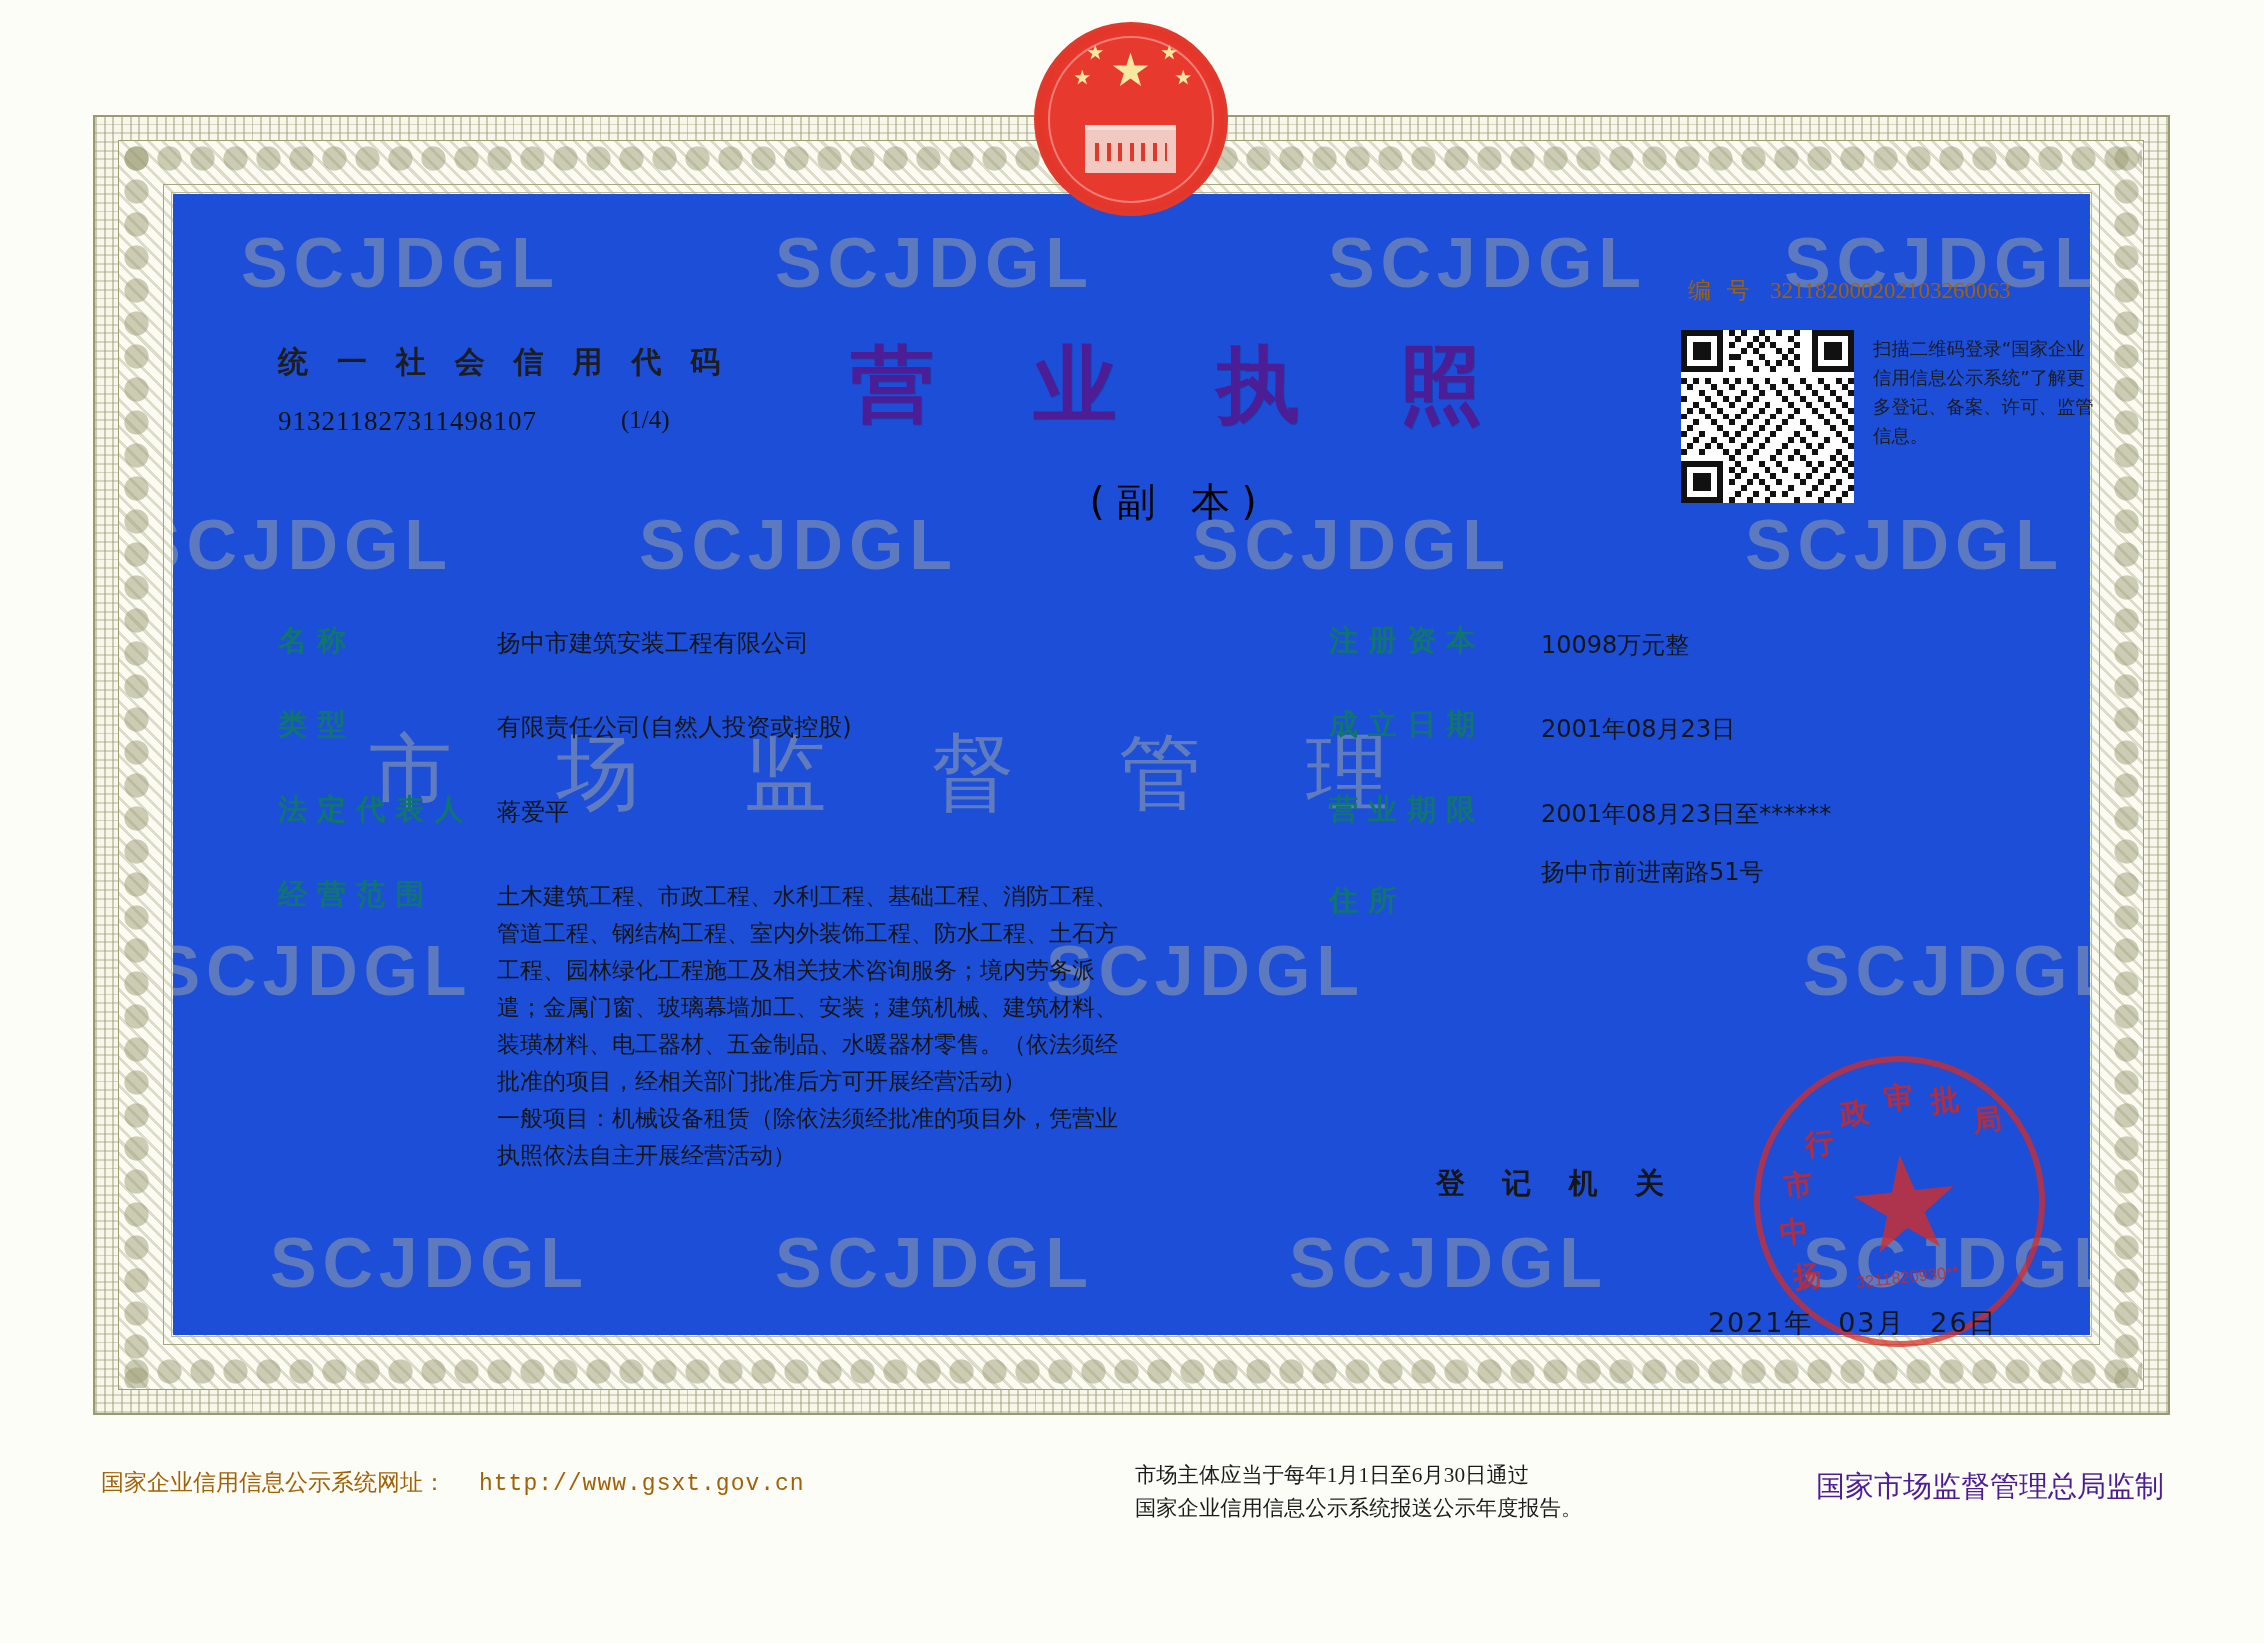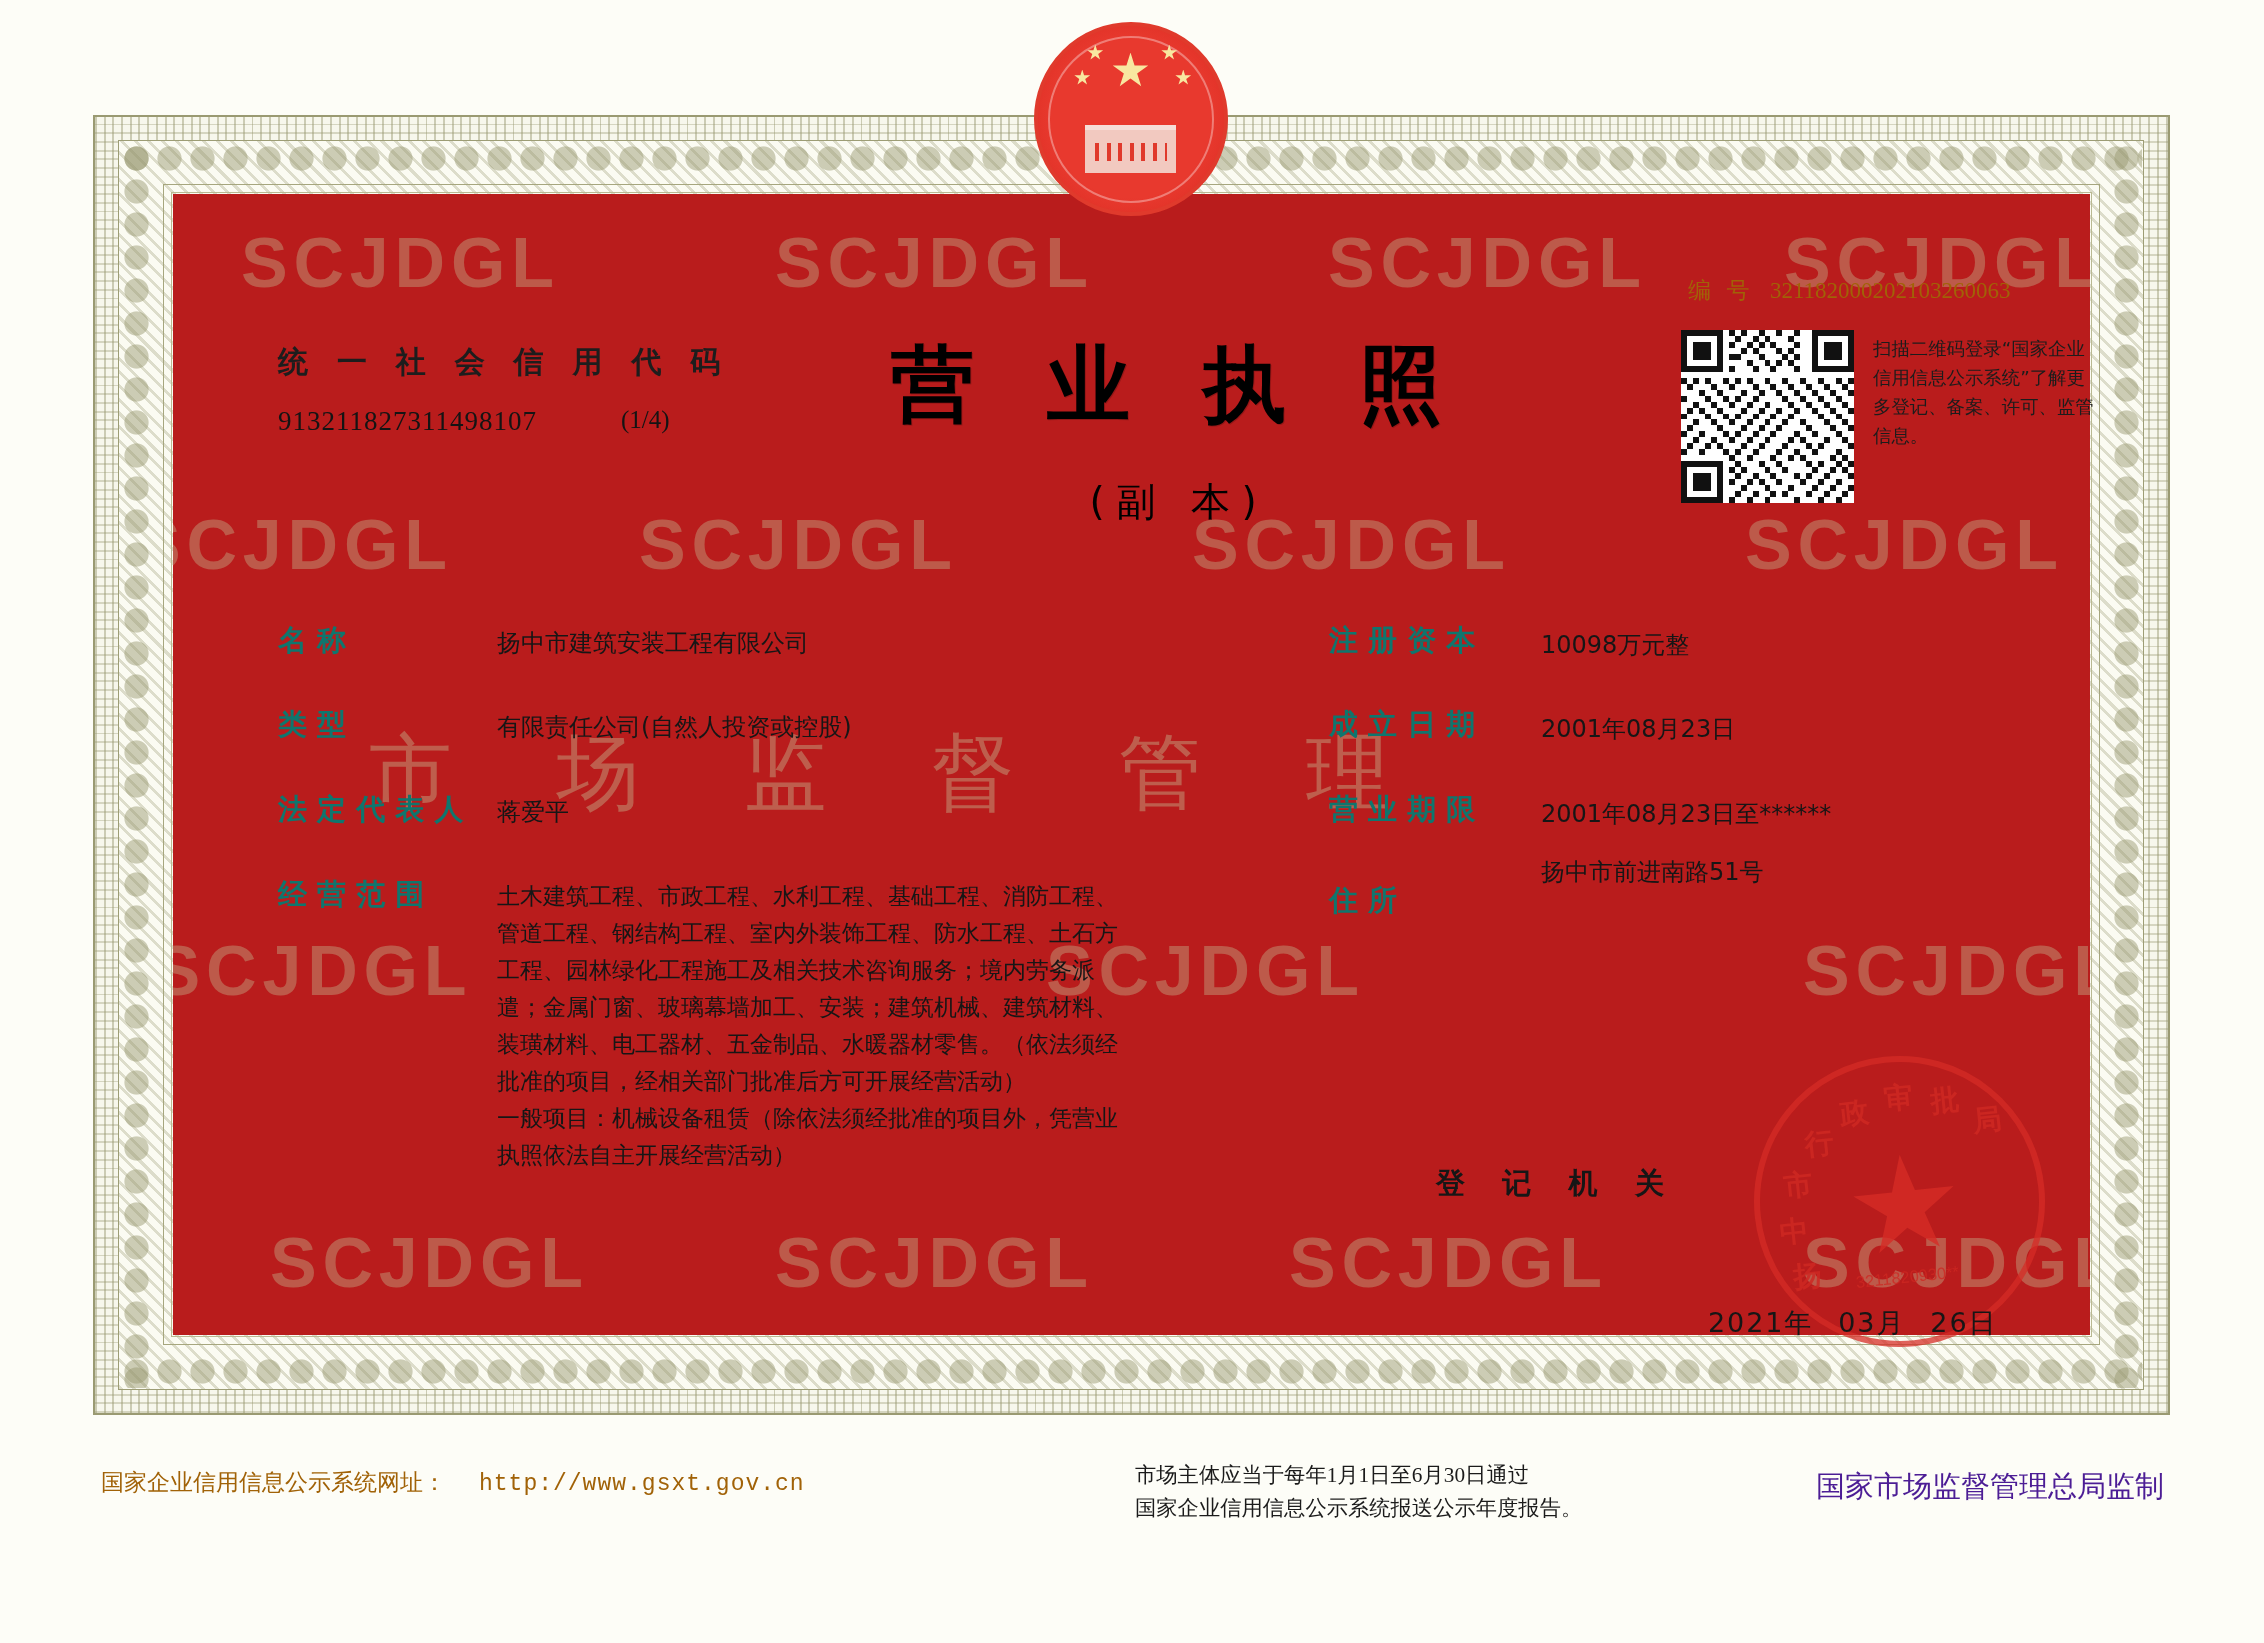--- a/index.html
+++ b/index.html
@@ -88,21 +88,21 @@
     border: 1px solid #b9b992;
     box-sizing: border-box;
   }
 
   
   .paper {
     position: absolute;
     left: 173px; top: 194px;
     width: 1917px;
     height: 1141px;
-    background: #b91c1c;
+    background: #1d4ed8;
     overflow: hidden;
   }
 
   
   .watermark {
     position: absolute;
     color: rgba(196,192,150,0.38);
     font-family: "Liberation Sans", sans-serif;
     font-weight: bold;
     letter-spacing: 5.8px;
@@ -225,23 +225,23 @@
 
   .title {
     position: absolute;
     left: 820px;
     top: 330px;
     width: 718px;
     text-align: center;
     font-size: 83px;
     font-weight: bold;
     letter-spacing: 25px;
-    color: #000000;
+    color: #4c1d95;
     text-shadow: 1px 1px 0 rgba(0,0,0,0.18);
-    font-family: Liberation Sans, sans-serif;
+    font-family: Liberation Mono, monospace;
     white-space: nowrap;
   }
   .subtitle {
     position: absolute;
     left: 820px;
     top: 475px;
     width: 718px;
     text-align: center;
     font-size: 39px;
     letter-spacing: 11.6px;

